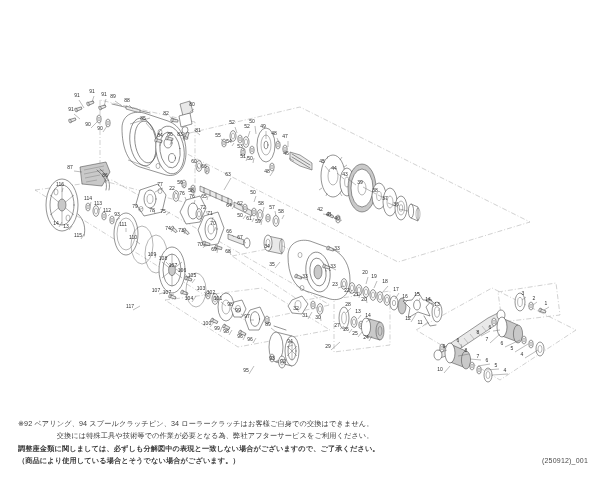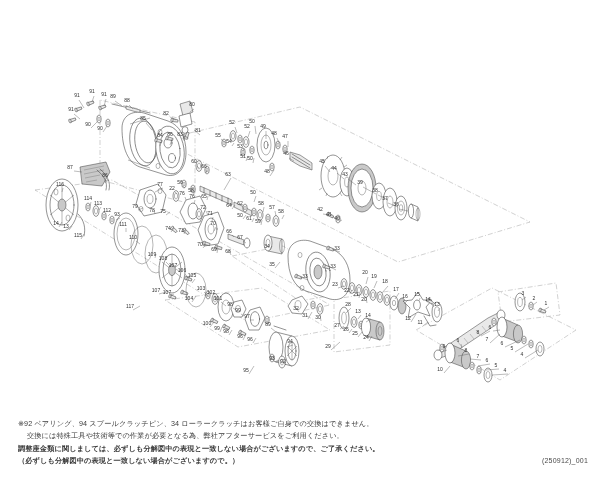--- a/index.html
+++ b/index.html
@@ -12,21 +12,21 @@
   #diagram{position:absolute;left:0;top:0;width:600px;height:410px;}
   .footer{
     position:absolute;left:0;top:408px;width:600px;height:78px;
   }
   .note-block{
     position:absolute;left:18px;font-size:7.2px;line-height:1.62;
     color:#3b3b3b;letter-spacing:0.1px;white-space:nowrap;
   }
   .note-a{top:10px;}
   .note-b{top:35px;font-weight:bold;}
-  .note-indent{padding-left:9px;}
+  .note-indent{padding-left:9px;text-align:right;}
   .docid{
     position:absolute;right:12px;top:49px;font-size:7px;color:#4a4a4a;
     letter-spacing:0.2px;
   }
 </style>
 </head>
 <body>
 
 <div id="sheet">
 
@@ -883,18 +883,18 @@
       </g>
   </svg>
 
   <div class="footer">
     <div class="note-block note-a">
       <div>※92 ベアリング、94 スプールクラッチピン、34 ローラークラッチはお客様ご自身での交換はできません。</div>
       <div class="note-indent">交換には特殊工具や技術等での作業が必要となる為、弊社アフターサービスをご利用ください。</div>
     </div>
     <div class="note-block note-b">
       <div>調整座金類に関しましては、必ずしも分解図中の表現と一致しない場合がございますので、ご了承ください。</div>
-      <div>（必ずしも分解図中の表現と一致しない場合がございますので。）</div>
+      <div>（商品により使用している場合とそうでない場合がございます。）</div>
     </div>
     <div class="docid">(250912)_001</div>
   </div>
 
 </div>
 
 </body></html>

